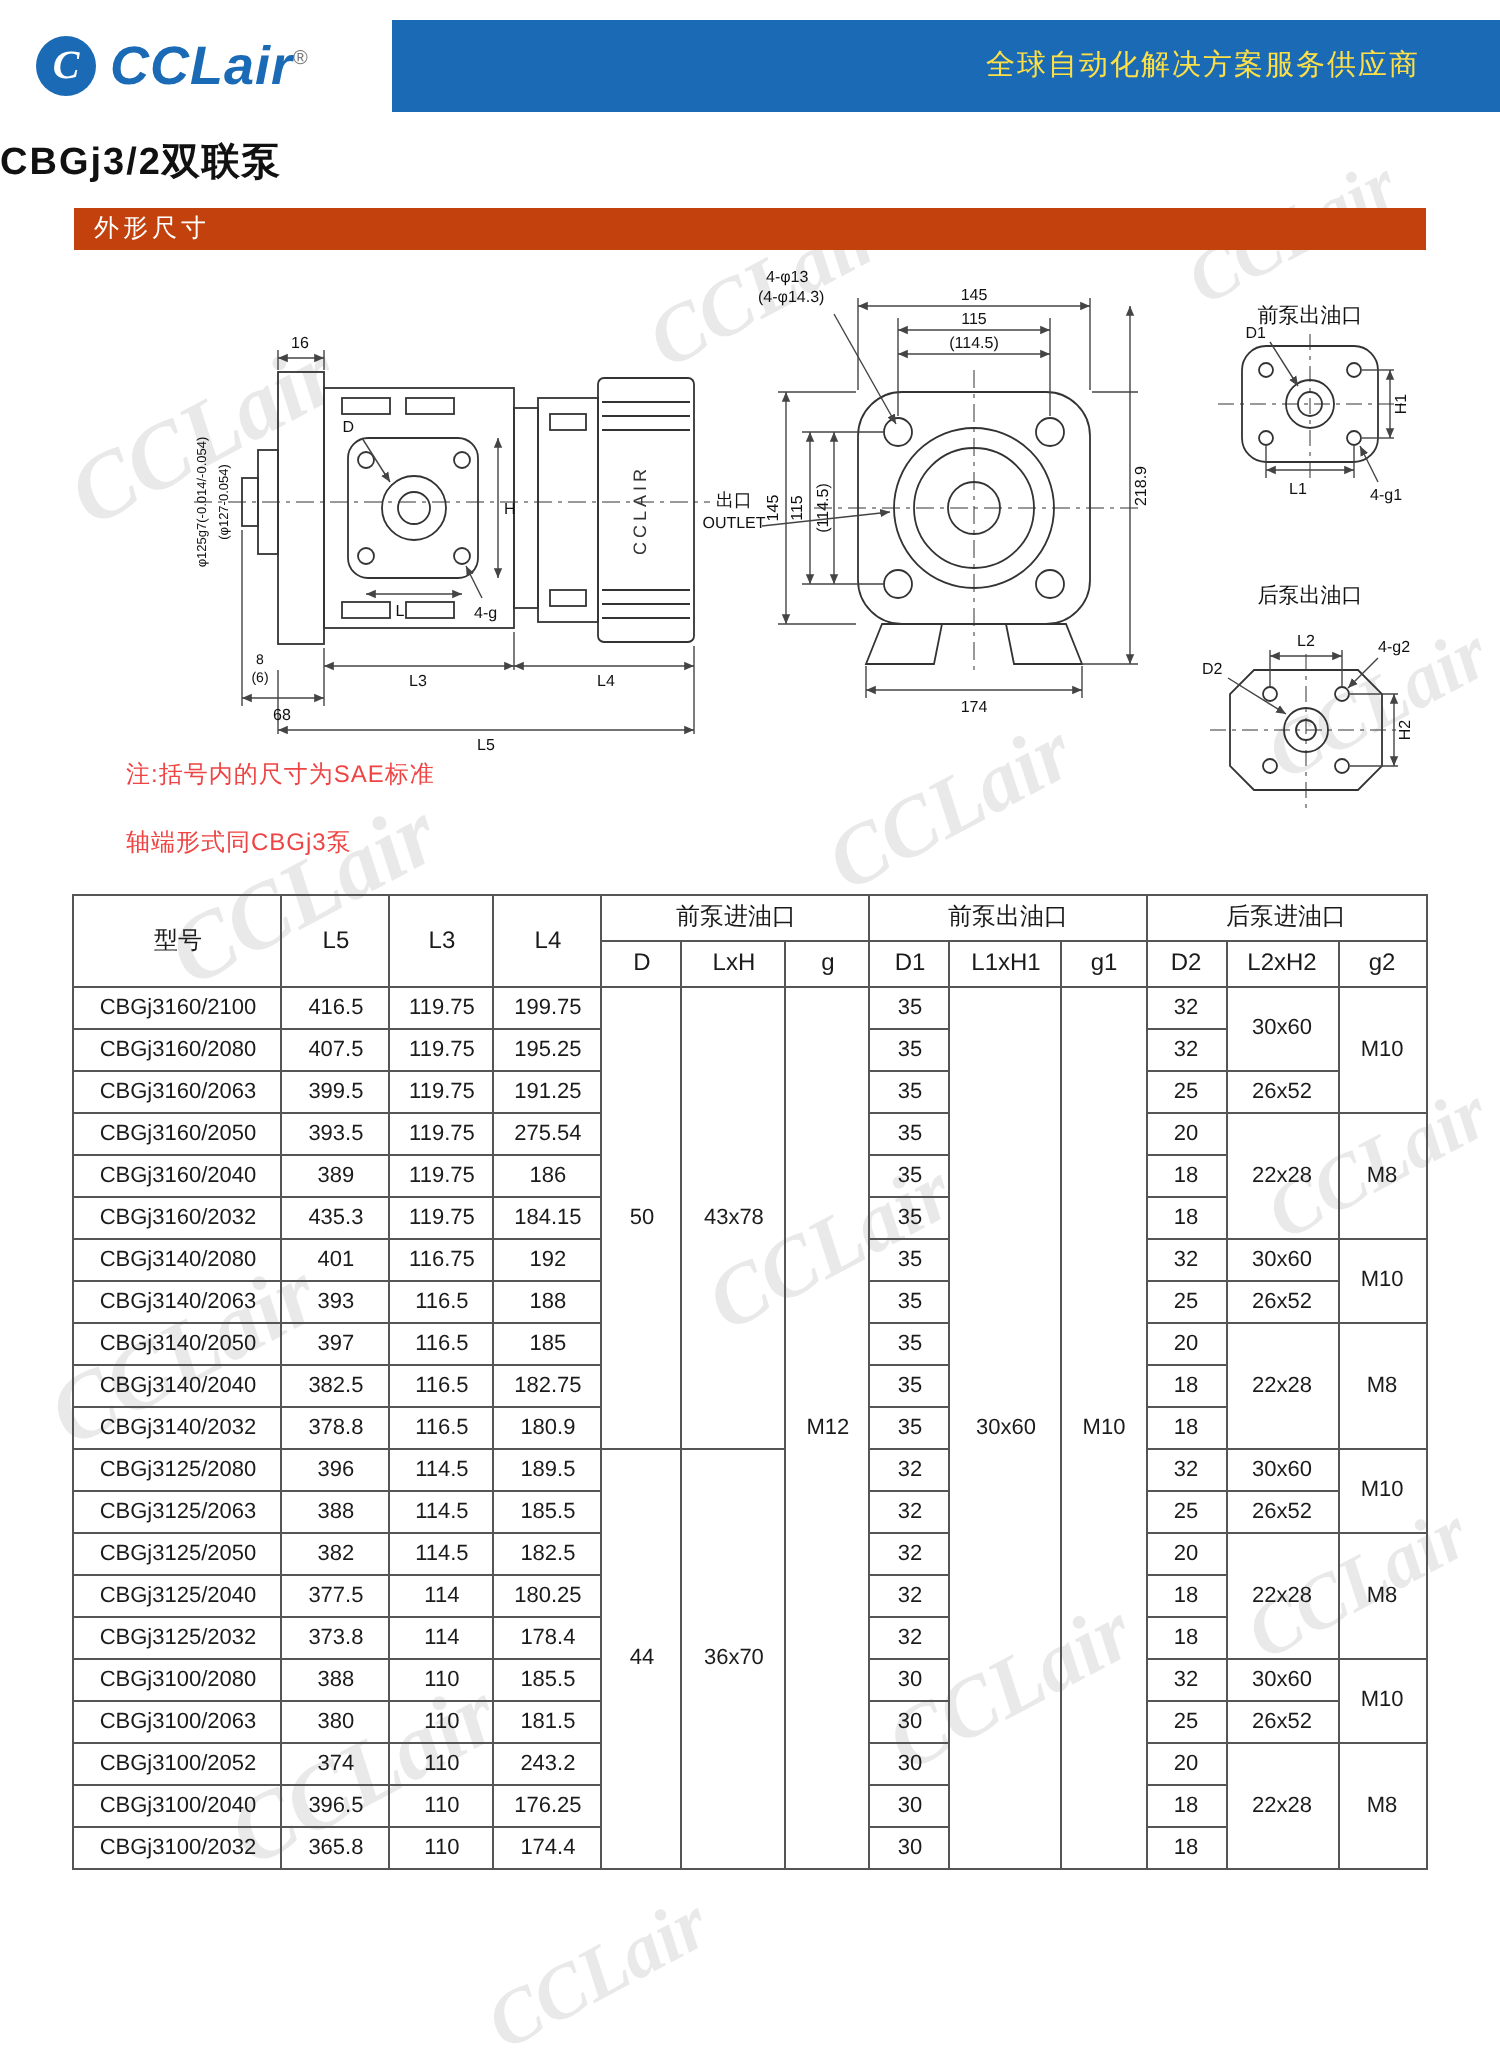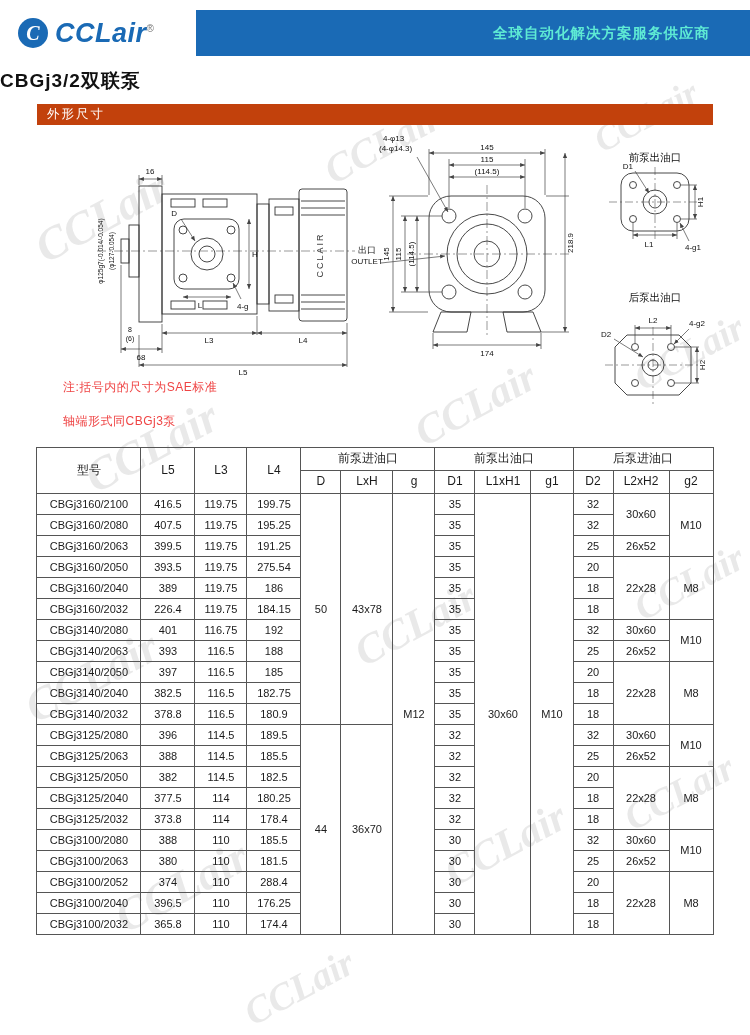--- a/index.html
+++ b/index.html
@@ -11,22 +11,22 @@
   .wm{position:absolute;font-family:"Liberation Serif",serif;font-style:italic;font-weight:bold;
       color:rgba(120,120,120,0.16);transform:rotate(-28deg);white-space:nowrap}
   .content{position:relative;z-index:1}
   
   .topbar{margin-top:10px;height:46px;display:flex;background:#1a6ab5}
   .logo-zone{width:196px;background:#fff;display:flex;align-items:center;padding-left:18px;gap:7px}
   .logo-mark{width:30px;height:30px;border-radius:50%;background:#1a6ab5;color:#fff;
              font:italic bold 20px/30px "Liberation Serif",serif;text-align:center;flex:0 0 auto}
   .logo-text{font-style:italic;font-weight:bold;font-size:27px;color:#1a6ab5;letter-spacing:.5px}
   .logo-reg{font-size:10px;color:#777;vertical-align:super;font-style:normal;font-weight:normal}
-  .tagline{flex:1;text-align:right;padding-right:40px;line-height:46px;color:#5eead4;
-           font-size:14.5px;font-weight:bold;letter-spacing:1px}
+  .tagline{flex:1;text-align:right;padding-right:40px;line-height:46px;color:#fde047;
+           font-size:14.5px;font-weight:normal;letter-spacing:1px}
   
   .doc-title{margin-top:12px;text-align:left;font-size:19px;font-weight:bold;letter-spacing:1px}
   .section-bar{margin:10px 37px 0;height:21px;background:#c2410c;color:#fff;font-size:12.5px;
                line-height:21px;padding-left:10px;letter-spacing:2px}
   
   .drawing-wrap{position:relative;margin:4px 37px 0;height:312px}
   .note{position:absolute;left:26px;font-size:12px;color:#ef4444;letter-spacing:.5px}
   .note1{top:250px}.note2{top:284px}
   
   .spec-table{width:676px;margin:6px auto 0;border-collapse:collapse;table-layout:fixed;
@@ -345,21 +345,21 @@
           <tr>
             <td>CBGj3160/2040</td>
             <td>389</td>
             <td>119.75</td>
             <td>186</td>
             <td>35</td>
             <td>18</td>
           </tr>
           <tr>
             <td>CBGj3160/2032</td>
-            <td>226.4</td>
+            <td>435.3</td>
             <td>119.75</td>
             <td>184.15</td>
             <td>35</td>
             <td>18</td>
           </tr>
           <tr>
             <td>CBGj3140/2080</td>
             <td>401</td>
             <td>116.75</td>
             <td>192</td>
@@ -466,21 +466,21 @@
             <td>110</td>
             <td>181.5</td>
             <td>30</td>
             <td>25</td>
             <td>26x52</td>
           </tr>
           <tr>
             <td>CBGj3100/2052</td>
             <td>374</td>
             <td>110</td>
-            <td>288.4</td>
+            <td>243.2</td>
             <td>30</td>
             <td>20</td>
             <td rowspan="3">22x28</td>
             <td rowspan="3">M8</td>
           </tr>
           <tr>
             <td>CBGj3100/2040</td>
             <td>396.5</td>
             <td>110</td>
             <td>176.25</td>

